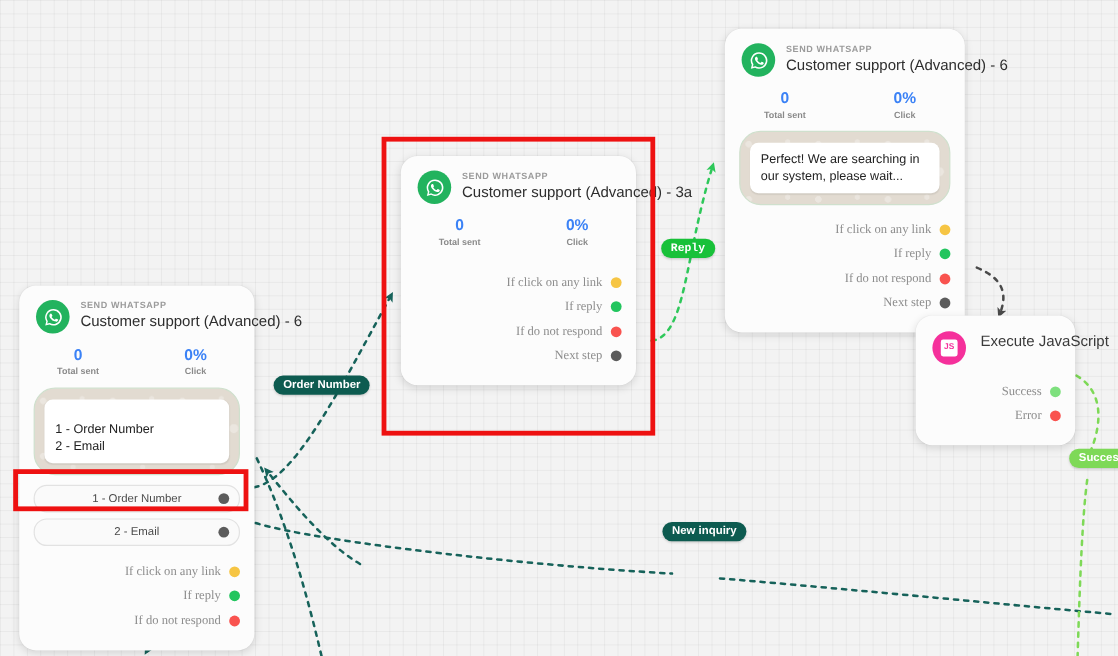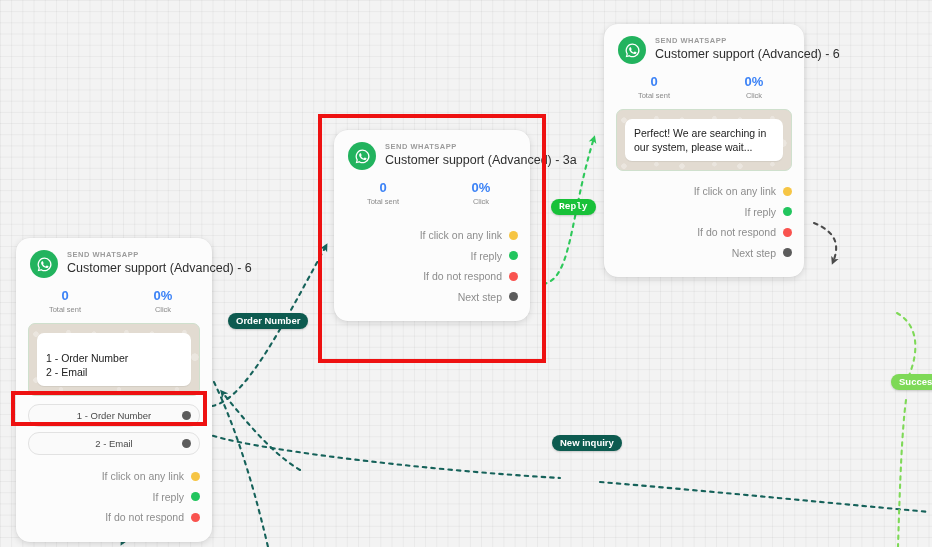--- a/index.html
+++ b/index.html
@@ -108,27 +108,27 @@
   .stat { flex: 1; text-align: center; }
   .stat-val {
     font-size: 13px;
     color: #3b82f6;
     font-weight: bold;
     line-height: 16px;
   }
   .stat-lbl {
     font-size: 7.5px;
     color: #8a8a8a;
-    font-weight: normal;
+    font-weight: bold;
     line-height: 11px;
   }
 
   .chat-wrap {
     margin: 0 12px;
-    border-radius: 7px;
+    border-radius: 18px;
     background-color: #e2dbd1;
     border: 1px solid #cfe0cd;
     padding: 9px 8px;
     position: relative;
     overflow: hidden;
   }
   .chat-wrap::before {
     content: "";
     position: absolute;
     left: 0; top: 0; right: 0; bottom: 0;
@@ -163,21 +163,21 @@
     border-radius: 11px;
     background: #fafafa;
     font-size: 9.5px;
     color: #4a4a4a;
     display: flex;
     align-items: center;
     justify-content: center;
     margin-bottom: 5px;
   }
 
-  .ports { padding: 6px 12px 14px 12px; }
+  .ports { padding: 6px 12px 14px 12px; font-family: Liberation Serif, serif; }
   .port {
     position: relative;
     display: flex;
     align-items: center;
     justify-content: flex-end;
     height: 20.5px;
   }
   .port-label {
     font-size: 10.5px;
     color: #8d8d8d;
@@ -410,20 +410,40 @@
         <span class="port-label">If do not respond</span>
         <span class="dot red"></span>
       </div>
       <div class="port">
         <span class="port-label">Next step</span>
         <span class="dot gray"></span>
       </div>
     </div>
   </div>
 
+  <div class="node" style="left:763px; top:263px; width:133px;">
+    <div class="node-head" style="padding:13px 14px 8px 14px;">
+      <div class="js-icon">
+        <div class="js-badge">JS</div>
+      </div>
+      <div class="head-text">
+        <div class="plain-title">Execute JavaScript</div>
+      </div>
+    </div>
+    <div class="ports" style="padding:4px 12px 14px 12px;">
+      <div class="port">
+        <span class="port-label">Success</span>
+        <span class="dot lgreen"></span>
+      </div>
+      <div class="port">
+        <span class="port-label">Error</span>
+        <span class="dot red"></span>
+      </div>
+    </div>
+  </div>
 
   <div class="pill teal" style="left:228px; top:313px;">Order Number</div>
   <div class="pill green" style="left:551px; top:199px;">Reply</div>
   <div class="pill teal" style="left:552px; top:435px;">New inquiry</div>
   <div class="pill lgreen" style="left:891px; top:374px;">Success</div>
 
   <div class="hl" style="left:11px; top:391px; width:196px; height:35px;"></div>
   <div class="hl" style="left:318px; top:114px; width:228px; height:249px;"></div>
 
 </div>

